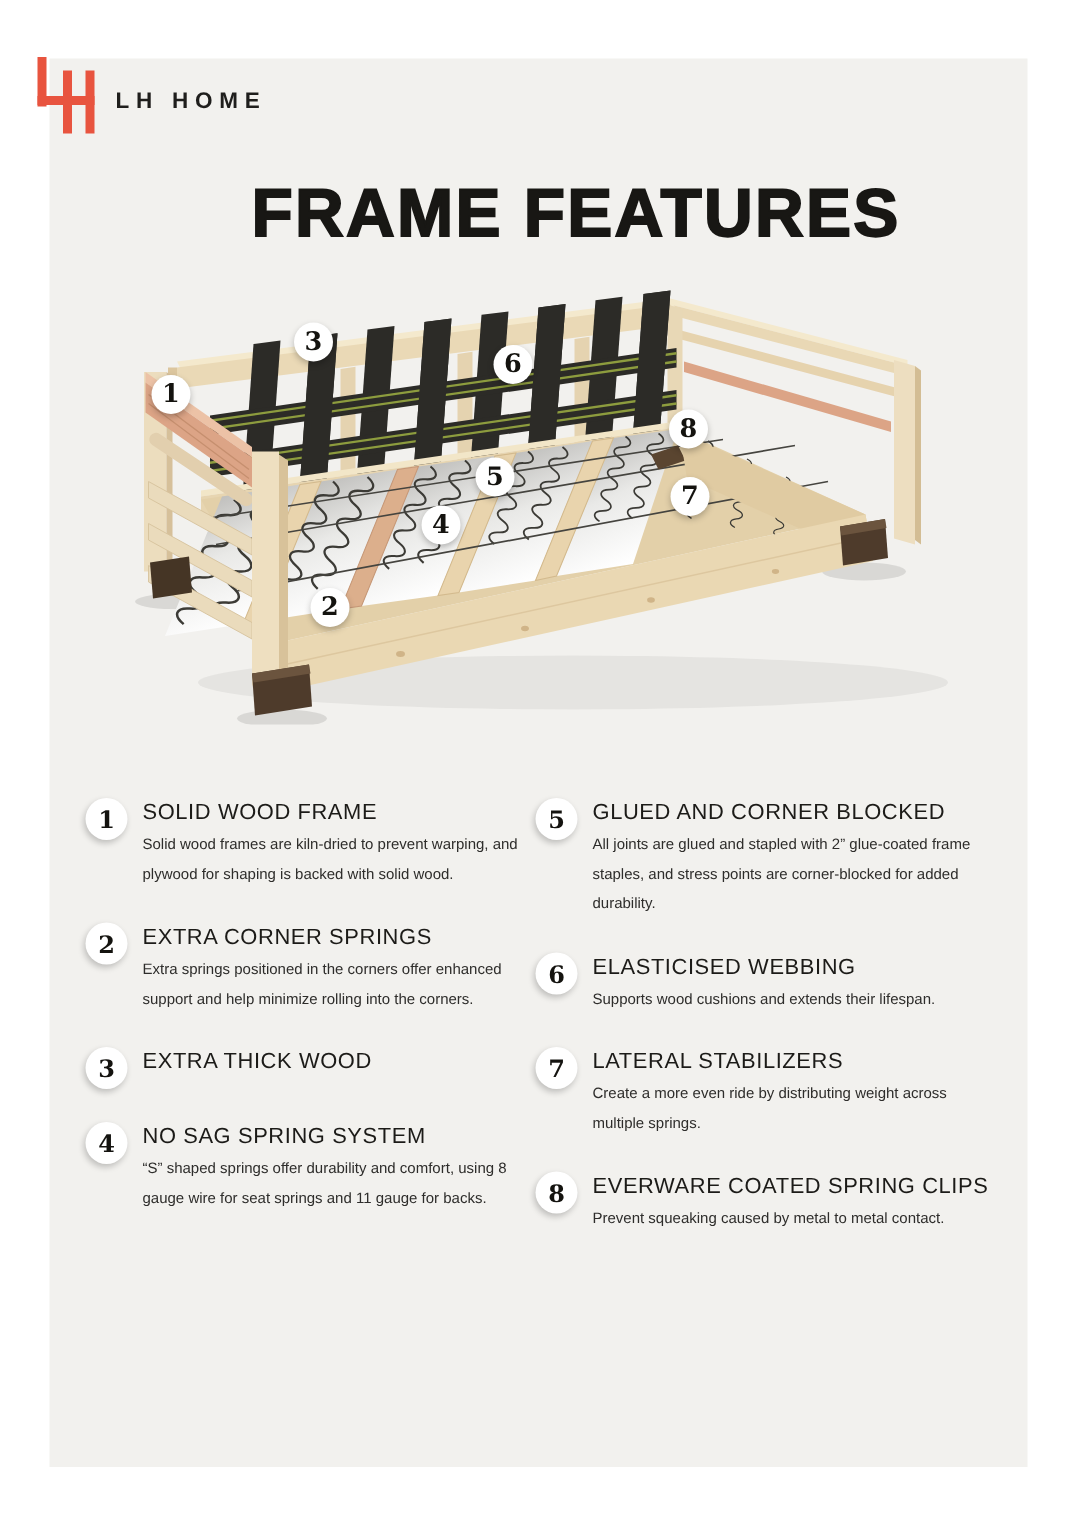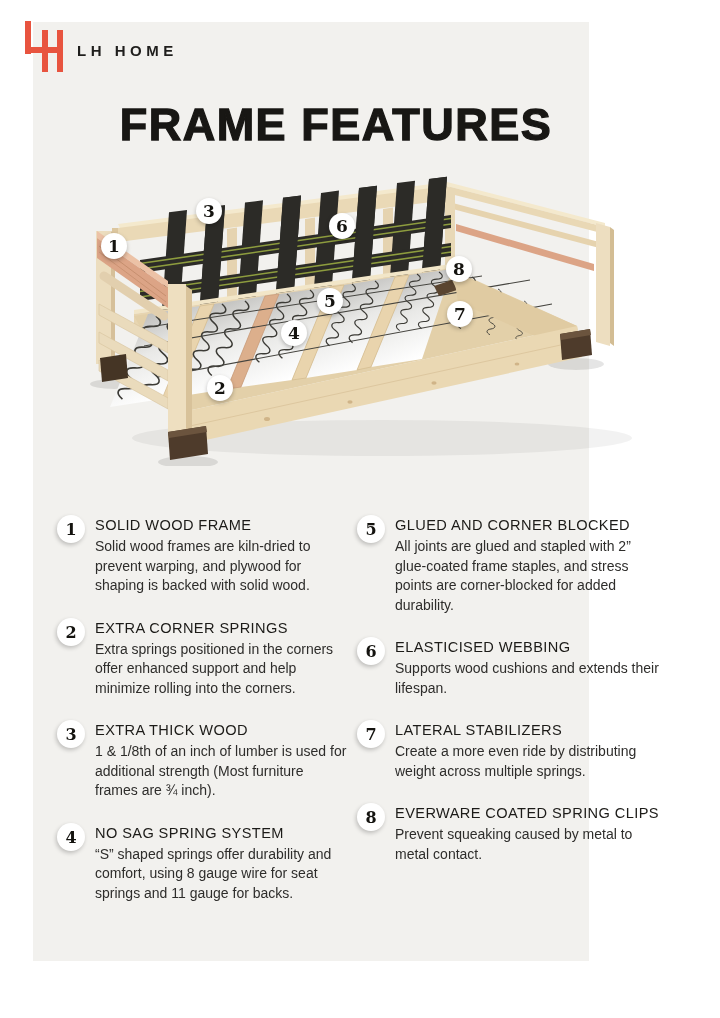--- a/index.html
+++ b/index.html
@@ -4,21 +4,21 @@
 <style>
   * { margin:0; padding:0; box-sizing:border-box; }
   html,body { width:720px; height:1018px; }
   body {
     background:#ffffff;
     font-family:"Liberation Sans", sans-serif;
     position:relative;
     overflow:hidden;
   }
   .card {
-    position:absolute; left:33px; top:22px; width:556px; height:939px;
+    position:absolute; left:33px; top:39px; width:652px; height:939px;
     background:#f2f1ee;
   }
   
   .logo { position:absolute; left:-8px; top:-1px; width:40px; height:52px; }
   .logo .bar { position:absolute; background:#e8543f; }
   .logo .v1 { left:0; top:0; width:6px; height:33px; }
   .logo .hz { left:0; top:26px; width:38px; height:6px; }
   .logo .v2 { left:17px; top:9px; width:6px; height:42px; }
   .logo .v3 { left:32px; top:9px; width:6px; height:42px; }
   .brand {
@@ -54,21 +54,21 @@
     font-family:"DejaVu Serif", serif; font-weight:700; font-size:16px; color:#14130f;
   }
   .ftext { margin-left:10px; }
   .col-left  .ftext { width:254px; }
   .col-right .ftext { width:270px; }
   .ftext h3 {
     font-size:14.6px; font-weight:400; letter-spacing:.4px;
     color:#1c1b18; margin:3px 0 4px 0;
   }
   .ftext p {
-    font-size:14px; line-height:19.5px; color:#2e2d2b; font-weight:400;
+    font-size:10px; line-height:19.5px; color:#2e2d2b; font-weight:400;
   }
 </style>
 </head>
 <body>
 
 <div class="card">
 
   <div class="logo">
     <div class="bar v1"></div>
     <div class="bar hz"></div>
@@ -231,21 +231,20 @@
         <div class="ftext">
           <h3>EXTRA CORNER SPRINGS</h3>
           <p>Extra springs positioned in the corners offer enhanced support and help minimize rolling into the corners.</p>
         </div>
       </div>
 
       <div class="feature">
         <div class="num">3</div>
         <div class="ftext">
           <h3>EXTRA THICK WOOD</h3>
-          <p>1 &amp; 1/8th of an inch of lumber is used for additional strength (Most furniture frames are ¾ inch).</p>
         </div>
       </div>
 
       <div class="feature">
         <div class="num">4</div>
         <div class="ftext">
           <h3>NO SAG SPRING SYSTEM</h3>
           <p>“S” shaped springs offer durability and comfort, using 8 gauge wire for seat springs and 11 gauge for backs.</p>
         </div>
       </div>

